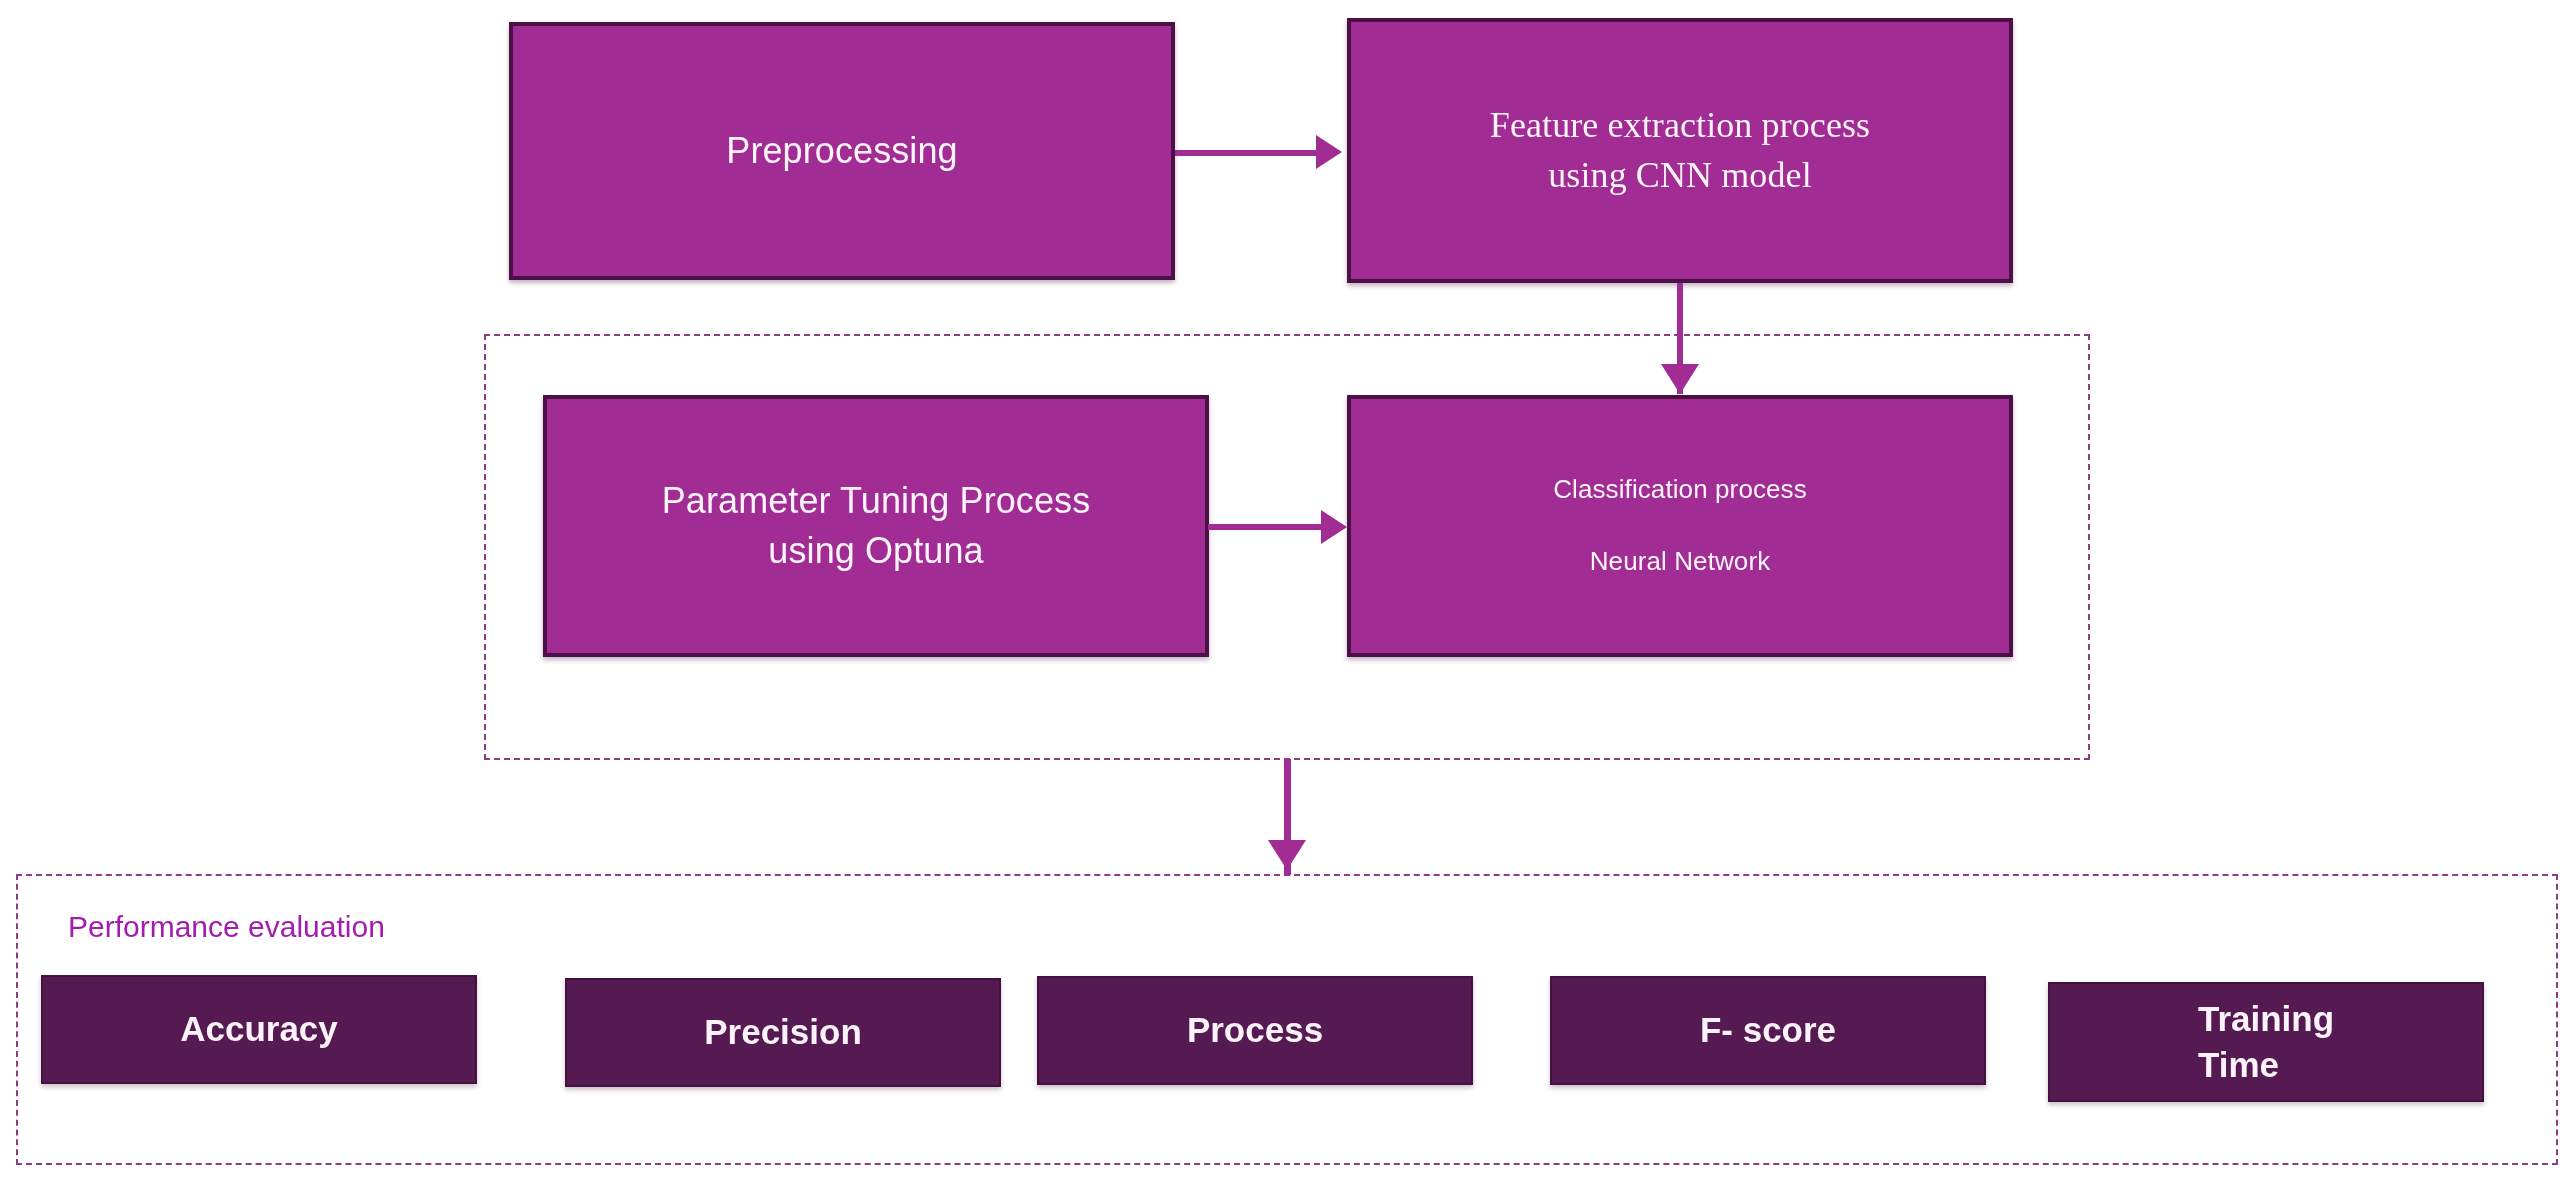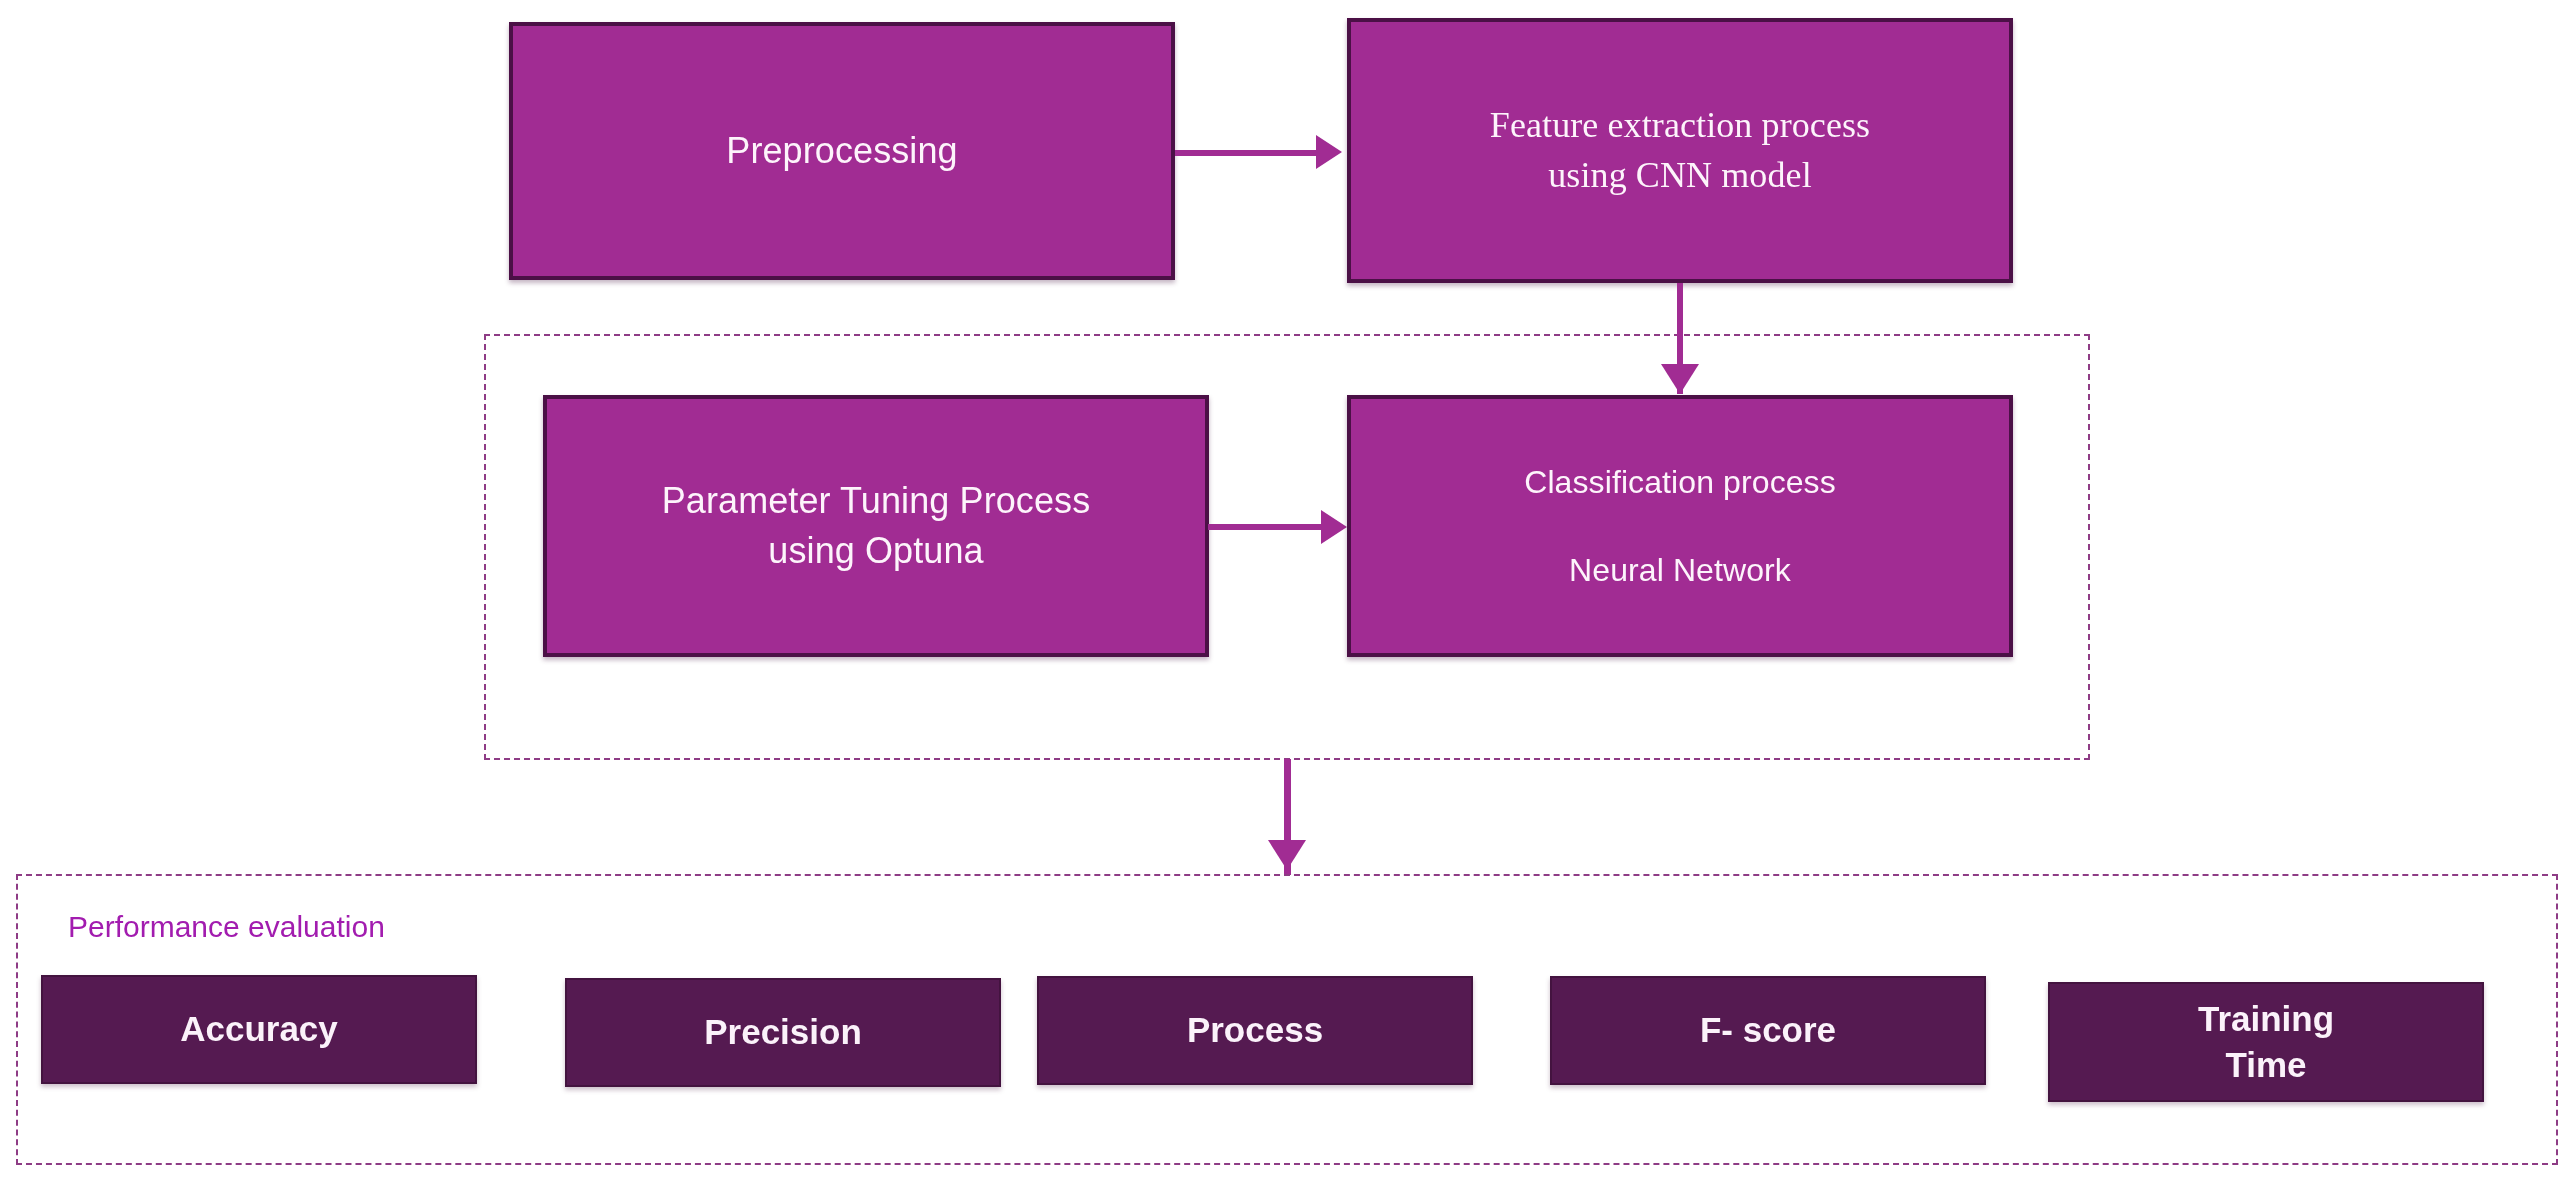--- a/index.html
+++ b/index.html
@@ -40,21 +40,20 @@
 
   
   .metric-box {
     position: absolute;
     background: #551A51;
     border: 2px solid #43133F;
     box-sizing: border-box;
     display: flex;
     align-items: center;
     justify-content: center;
-    text-align: center;
     color: #FBF2FA;
     font-size: 35px;
     font-weight: 700;
     line-height: 1.32;
     padding: 0 3px;
     box-shadow: 0 3.3px 4.6px rgba(60,10,55,0.26);
   }
 
   
   .dashed-box {
@@ -125,21 +124,21 @@
   <div class="proc-box" style="left:543px; top:395px; width:666px; height:262px;">
     <span class="label">
       <span>Parameter Tuning Process</span><br>
       <span>using Optuna</span>
     </span>
   </div>
 
   <div class="arrow-h-line" style="left:1208px; top:524px; width:117px;"></div>
   <div class="arrow-head-right" style="left:1321px; top:510px;"></div>
 
-  <div class="proc-box" style="left:1347px; top:395px; width:666px; height:262px; font-size:32px;">
+  <div class="proc-box" style="left:1347px; top:395px; width:666px; height:262px; font-size:26px;">
     <span class="label">
       <span>Classification process</span><br>
       <br>
       <span>Neural Network</span>
     </span>
   </div>
 
   <div class="arrow-v-line" style="left:1284px; top:759px; width:6.5px; height:116px;"></div>
   <div class="arrow-head-down" style="left:1268px; top:840px;"></div>
 

